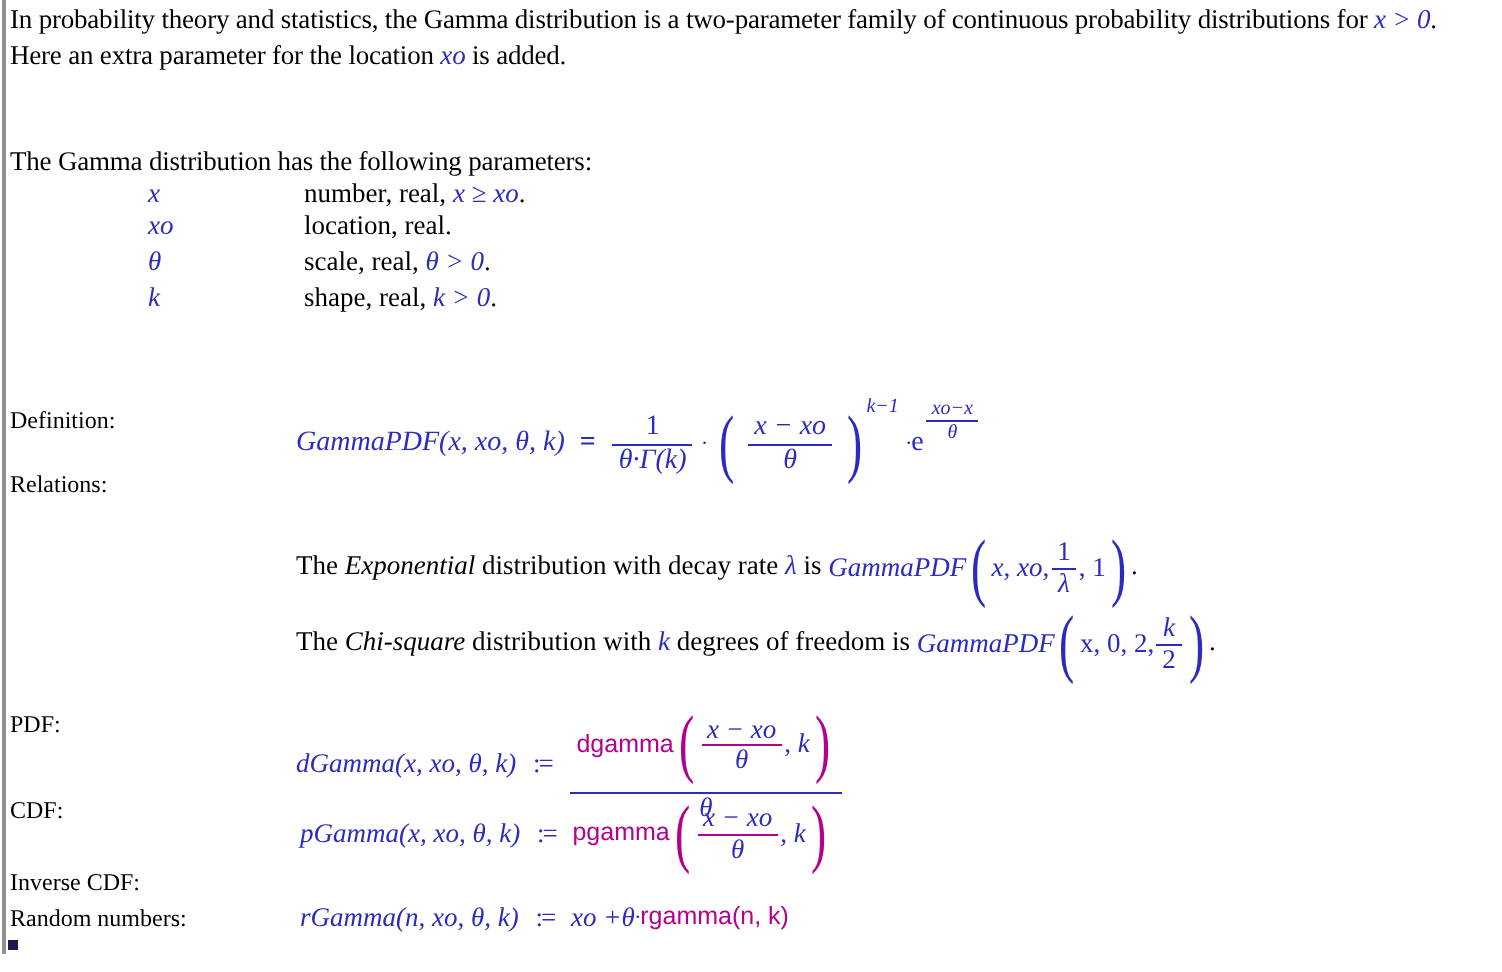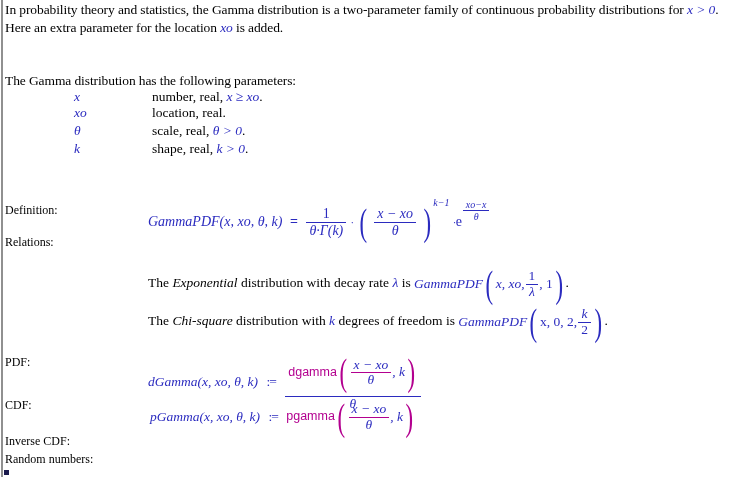--- a/index.html
+++ b/index.html
@@ -222,14 +222,19 @@
   <div class="row-label" style="top:398px;font-family:Liberation Serif, serif;">CDF:</div>
   <div class="row-body math" style="left:150px; top:395px;">
     <span class="mid">pGamma</span><span class="mid">(x, xo, θ, k)</span>
     <span class="mid assign" style="margin:0 5px;">:=</span>
     <span class="fn">pgamma</span><span class="paren p3 mag">(</span><span class="frac fracm"><span class="num">x − xo</span><span class="den">θ</span></span><span class="mid">, k</span><span class="paren p3 mag">)</span>
   </div>
 
   <div class="row-label" style="top:434px;">Inverse CDF:</div>
 
   <div class="row-label" style="top:452px;">Random numbers:</div>
+  <div class="row-body math" style="left:150px; top:450px;">
+    <span class="mid">rGamma</span><span class="mid">(n, xo, θ, k)</span>
+    <span class="mid assign" style="margin:0 5px;">:=</span>
+    <span class="mid">xo + </span><span class="mid">θ</span><span class="mid dot">·</span><span class="fn">rgamma(n, k)</span>
+  </div>
 
 </div>
 
 </body></html>

